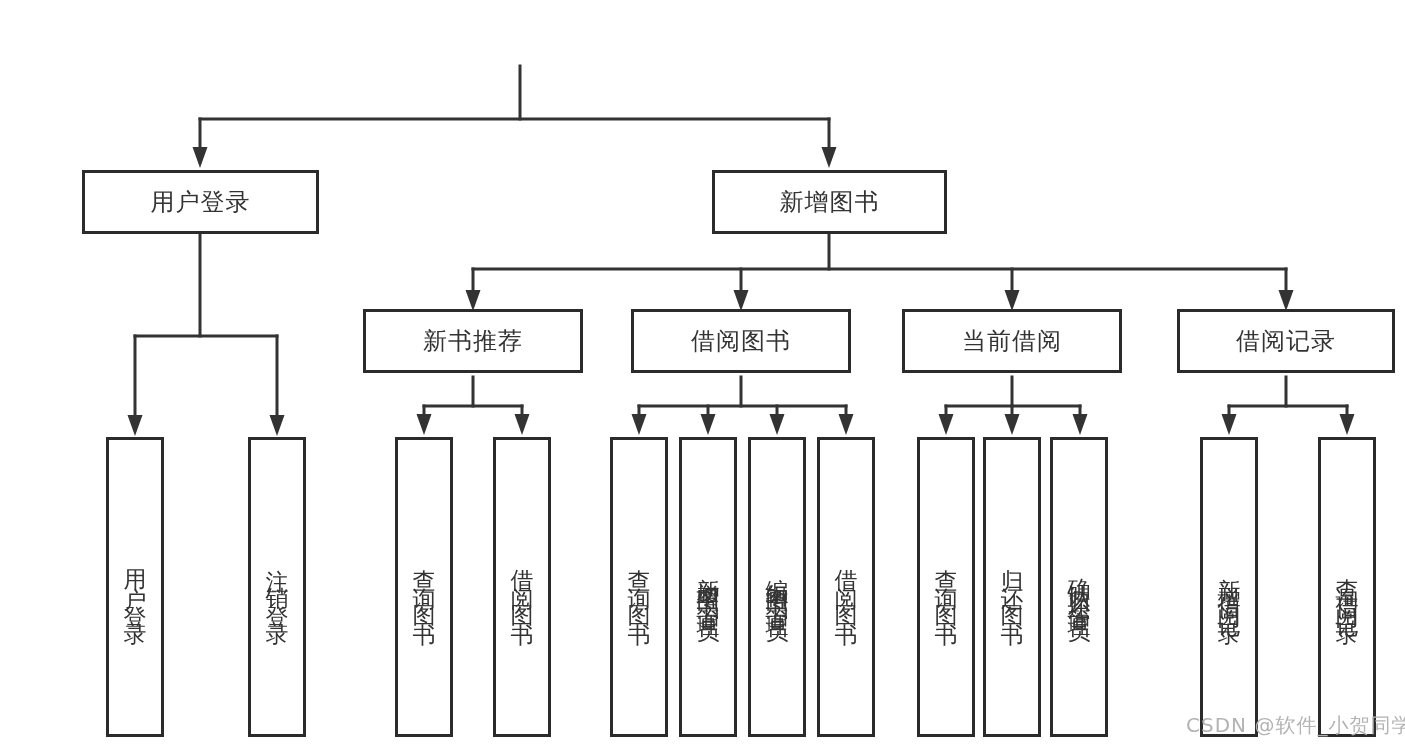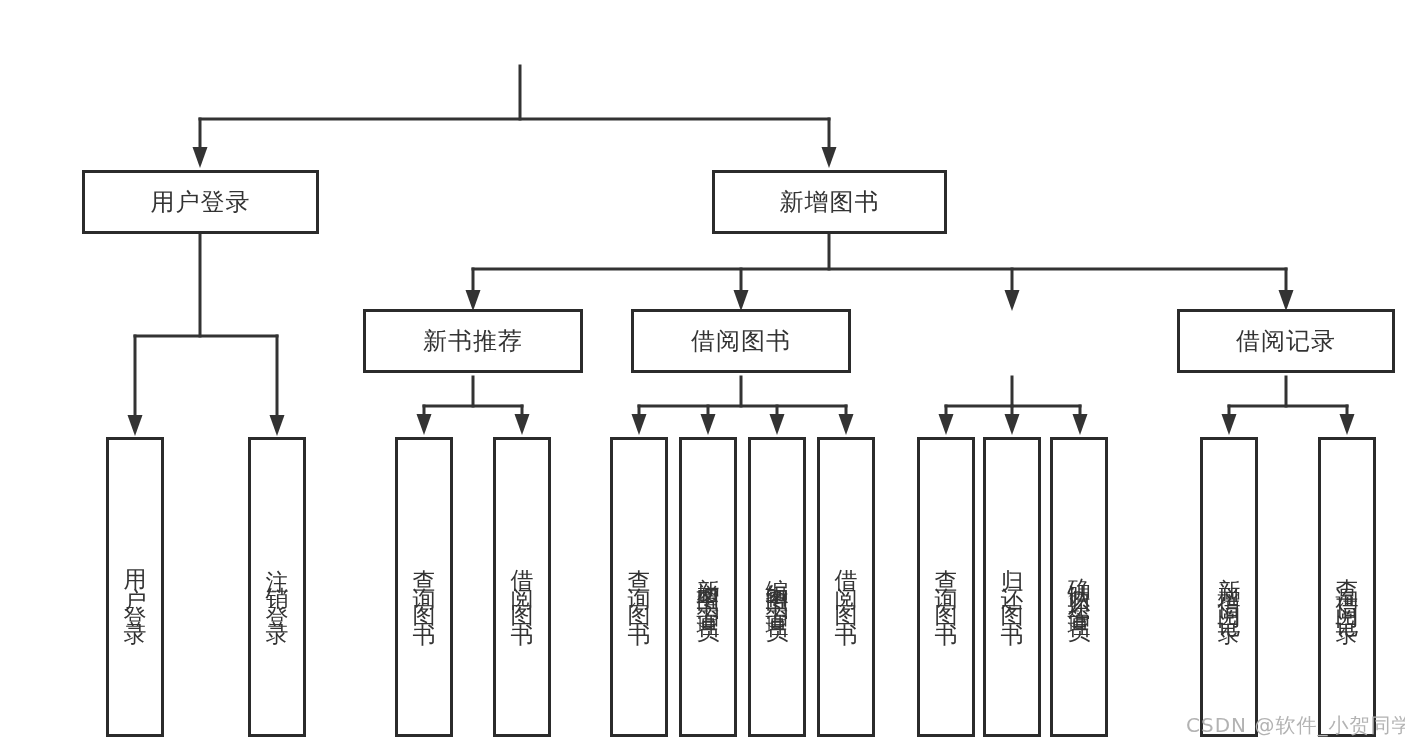--- a/index.html
+++ b/index.html
@@ -115,20 +115,23 @@
   <div class="box hbox l2" style="left:712px;width:235px">
     <span>新增图书</span>
   </div>
 
   <div class="box hbox l3" style="left:363px;width:220px">
     <span>新书推荐</span>
   </div>
   <div class="box hbox l3" style="left:631px;width:220px">
     <span>借阅图书</span>
   </div>
+  <div class="box hbox l3" style="left:902px;width:220px">
+    <span>当前借阅</span>
+  </div>
   <div class="box hbox l3" style="left:1177px;width:218px">
     <span>借阅记录</span>
   </div>
 
   <div class="box leaf" style="left:106px">
     <span class="vtext vs">用户登录</span>
   </div>
   <div class="box leaf" style="left:248px">
     <span class="vtext vs">注销登录</span>
   </div>

